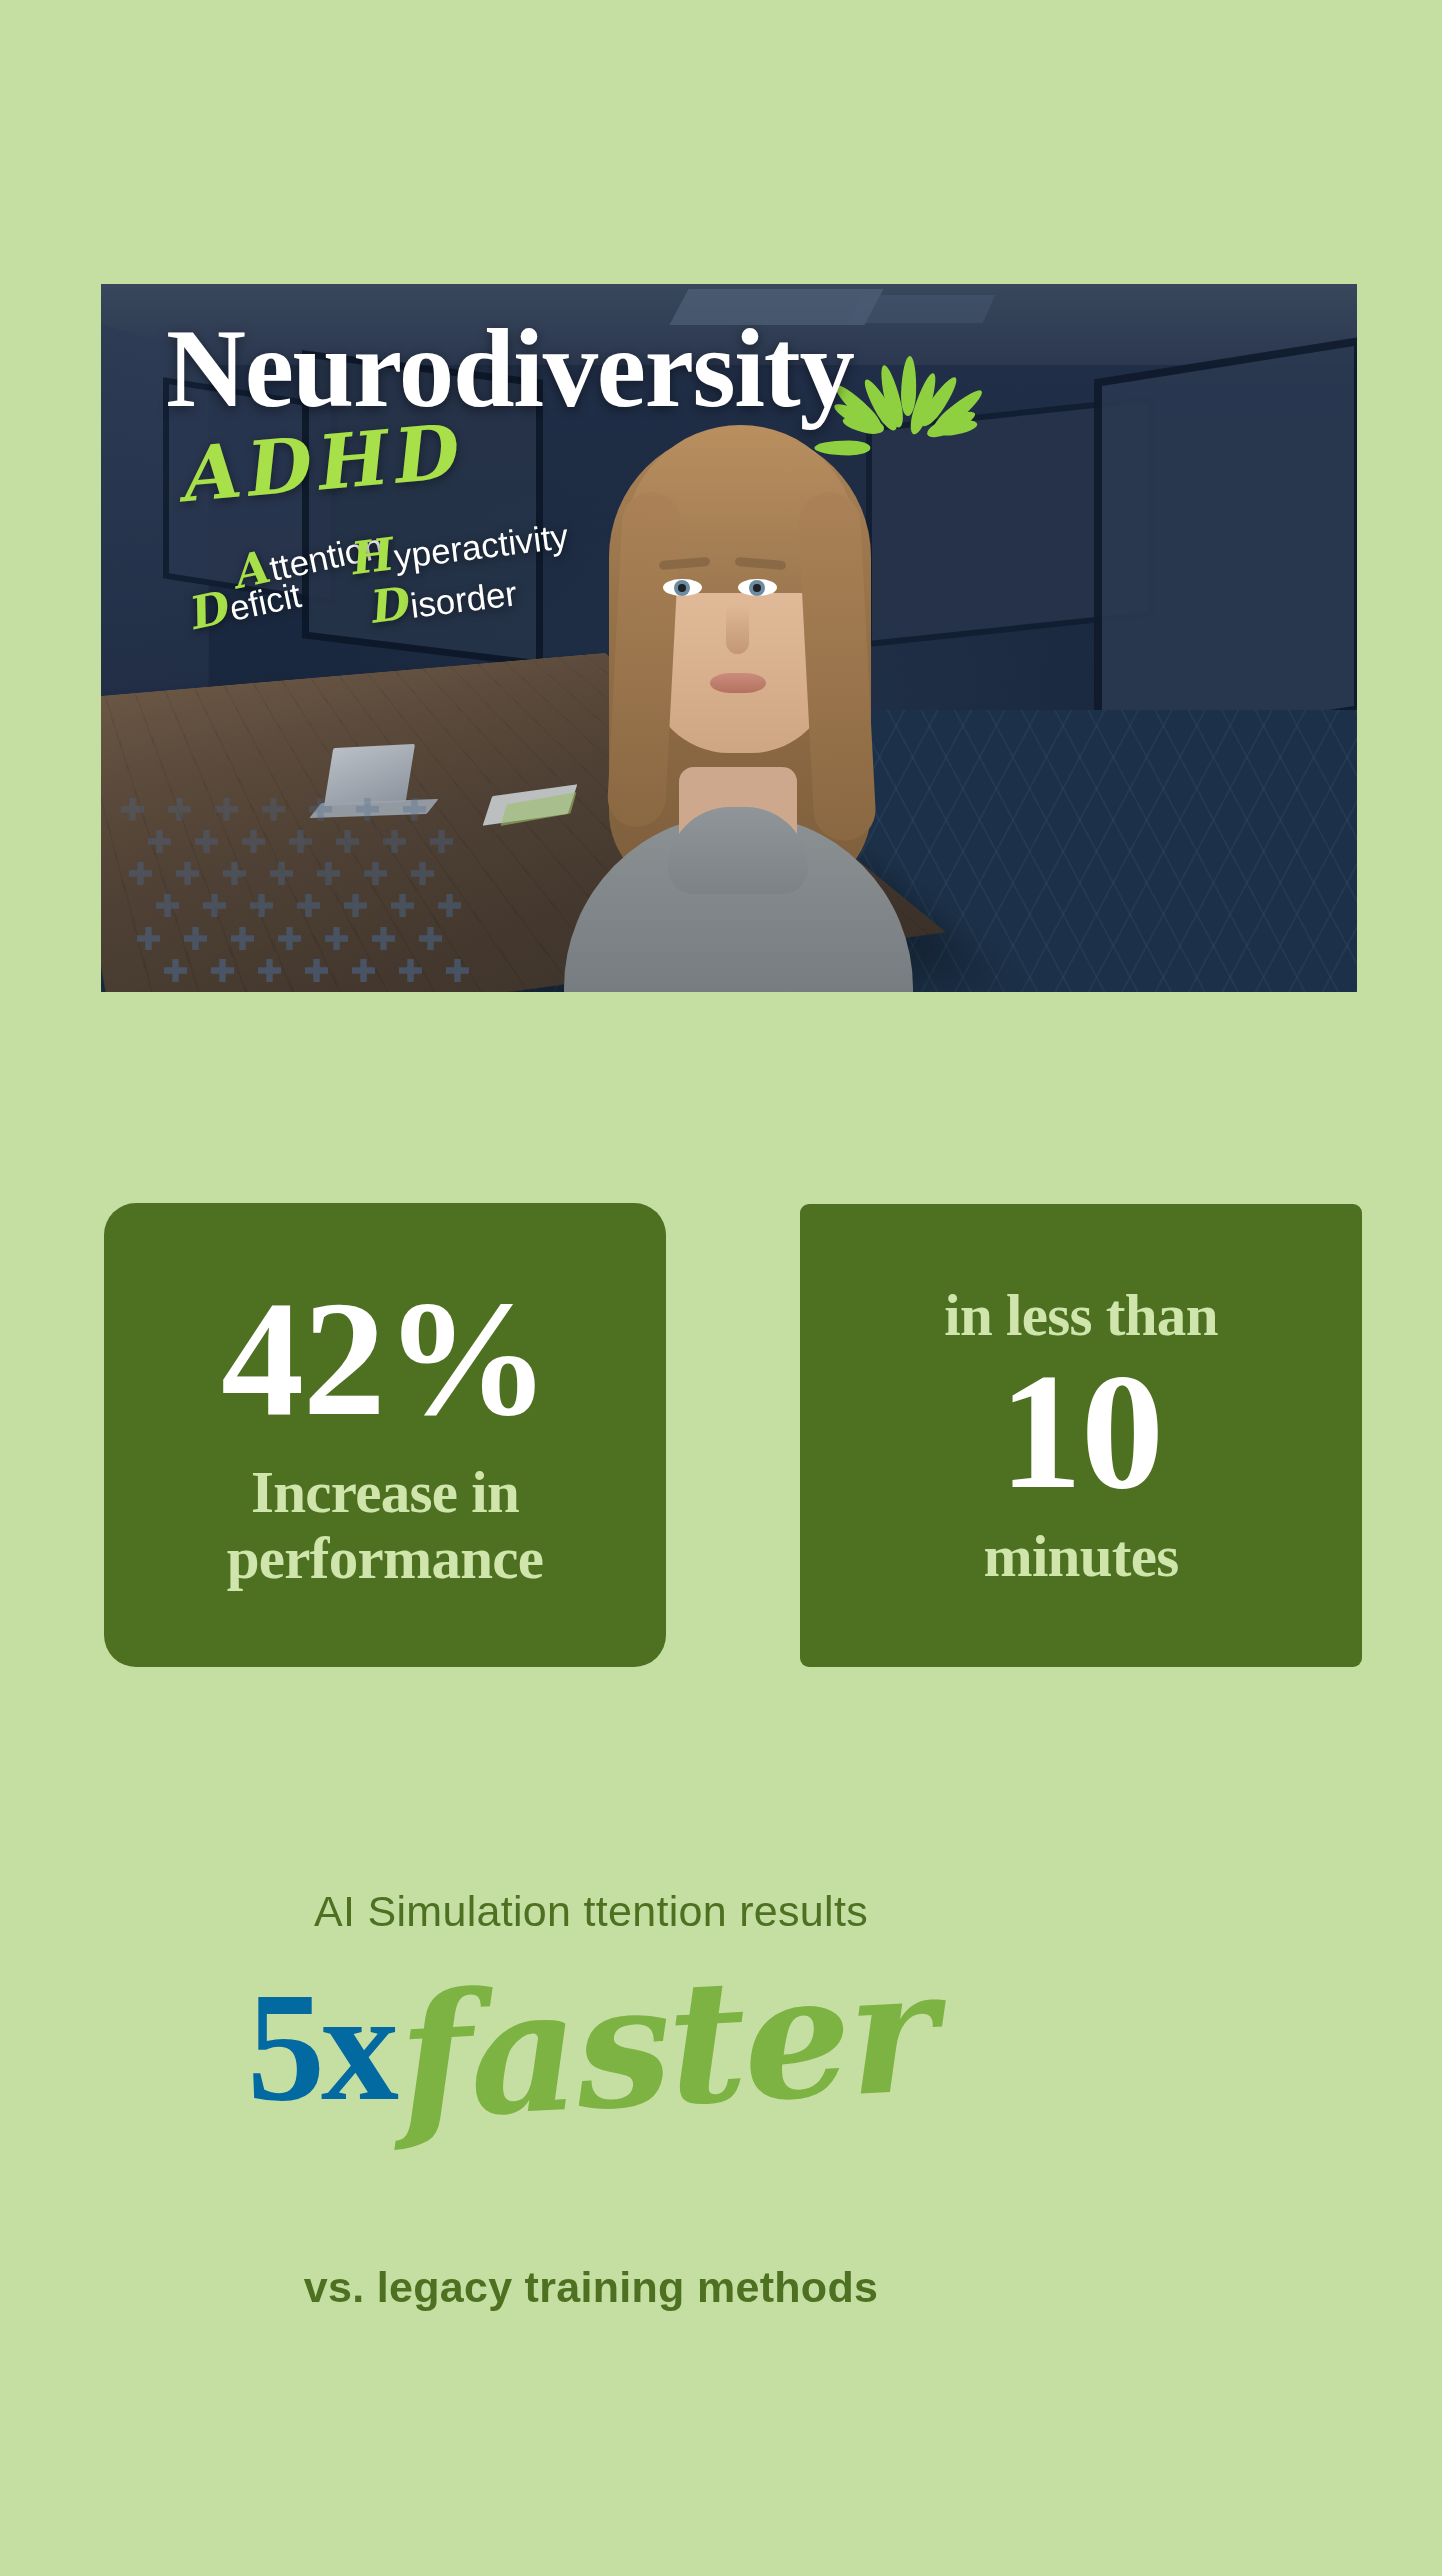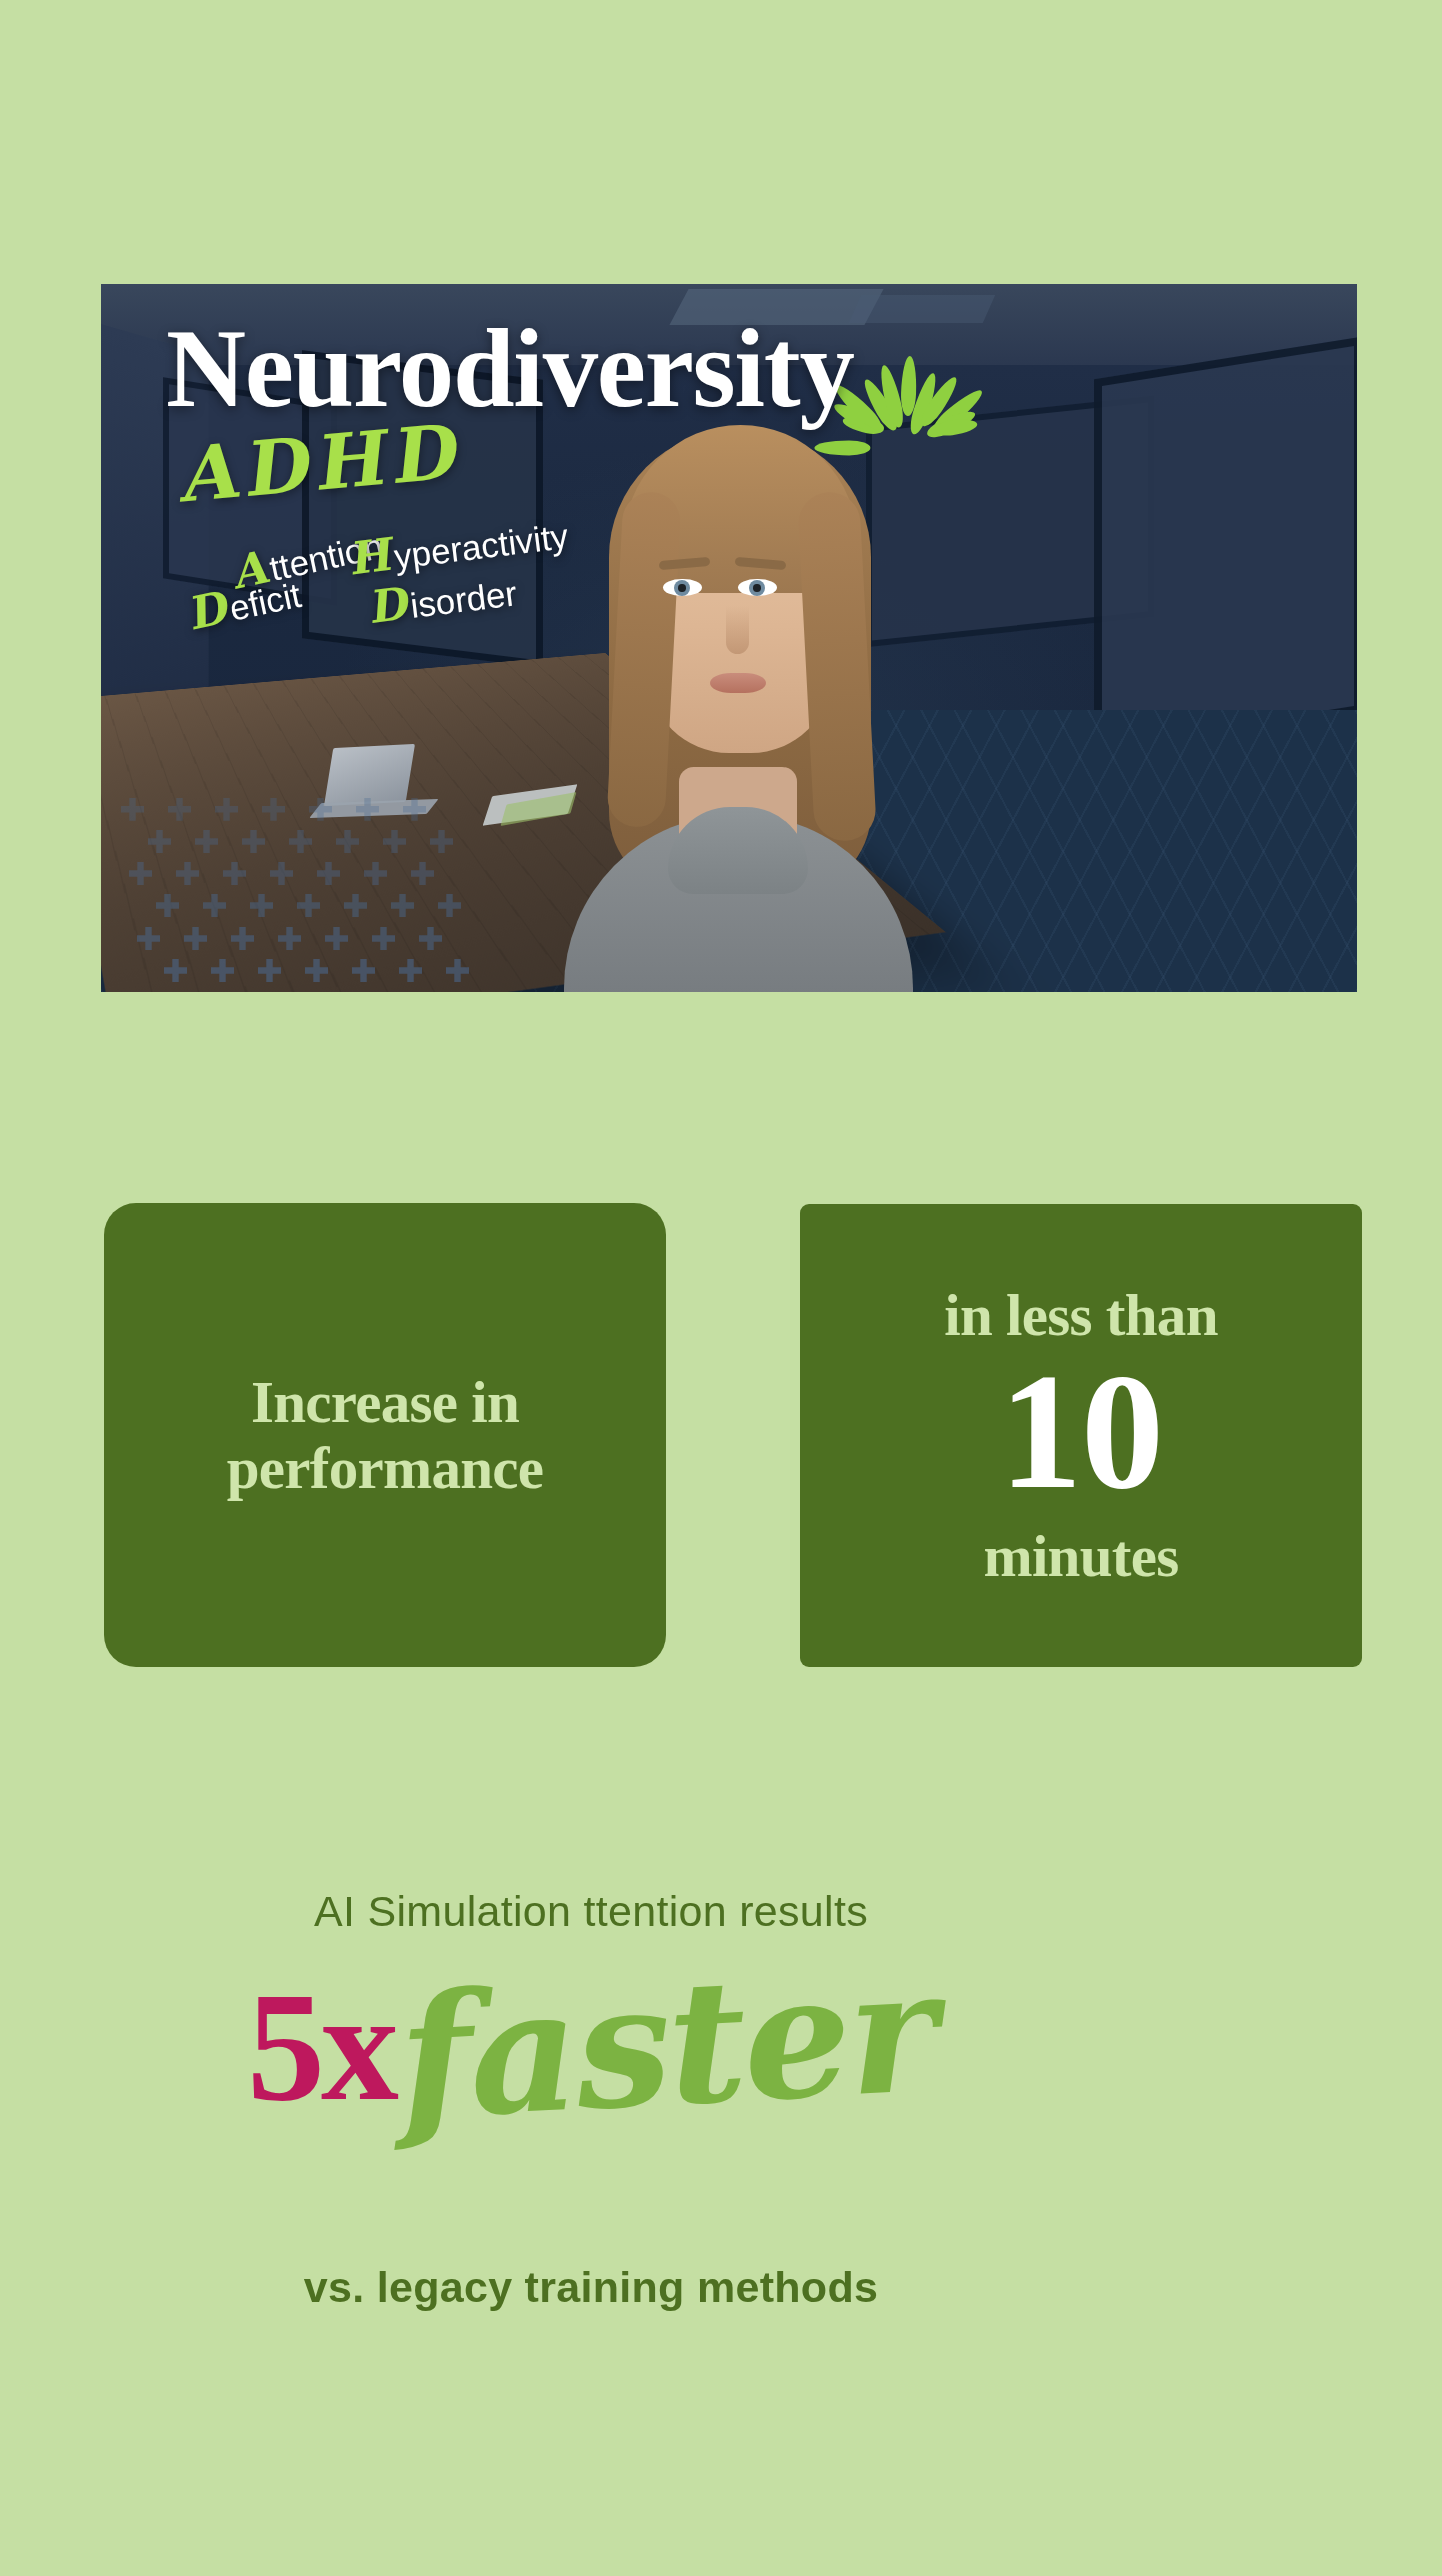--- a/index.html
+++ b/index.html
@@ -226,21 +226,21 @@
   .kicker{
     position:absolute; left:0; top:1887px; width:100%; text-align:center;
     font-family:"Liberation Sans", sans-serif; font-weight:400;
     font-size:43px; color:#4d7021; letter-spacing:0.3px;
   }
   .hero-line{
     position:absolute; left:0; top:1969px; width:100%;
     display:flex; align-items:flex-start; justify-content:center; gap:4px;
   }
   .five-x{
-    font-family:"Liberation Serif", serif; font-weight:700; color:#be185d;
+    font-family:"Liberation Serif", serif; font-weight:700; color:#0369a1;
     font-size:156px; line-height:1; letter-spacing:-4px;
   }
   .faster{
     font-family:"DejaVu Serif", serif; font-style:italic; font-weight:700;
     color:#7cb342; font-size:169px; line-height:1; letter-spacing:-2.7px;
     transform:translateY(-9.4px) rotate(-3deg);
   }
   .subline{
     position:absolute; left:0; top:2263px; width:100%; text-align:center;
     font-family:"Liberation Sans", sans-serif; font-weight:700;
@@ -372,20 +372,21 @@
       <span class="cap">H</span><span>yperactivity</span>
     </div>
     <div class="kw kw-disorder">
       <span class="cap">D</span><span>isorder</span>
     </div>
   </div>
 
   <div class="cards">
 
     <div class="card card-a">
+      <div class="big-num">42%</div>
       <div class="cap-txt">
         <span>Increase in</span><br>
         <span>performance</span>
       </div>
     </div>
 
     <div class="card card-b">
       <div class="cap-txt">in less than</div>
       <div class="big-num">10</div>
       <div class="cap-txt">minutes</div>

